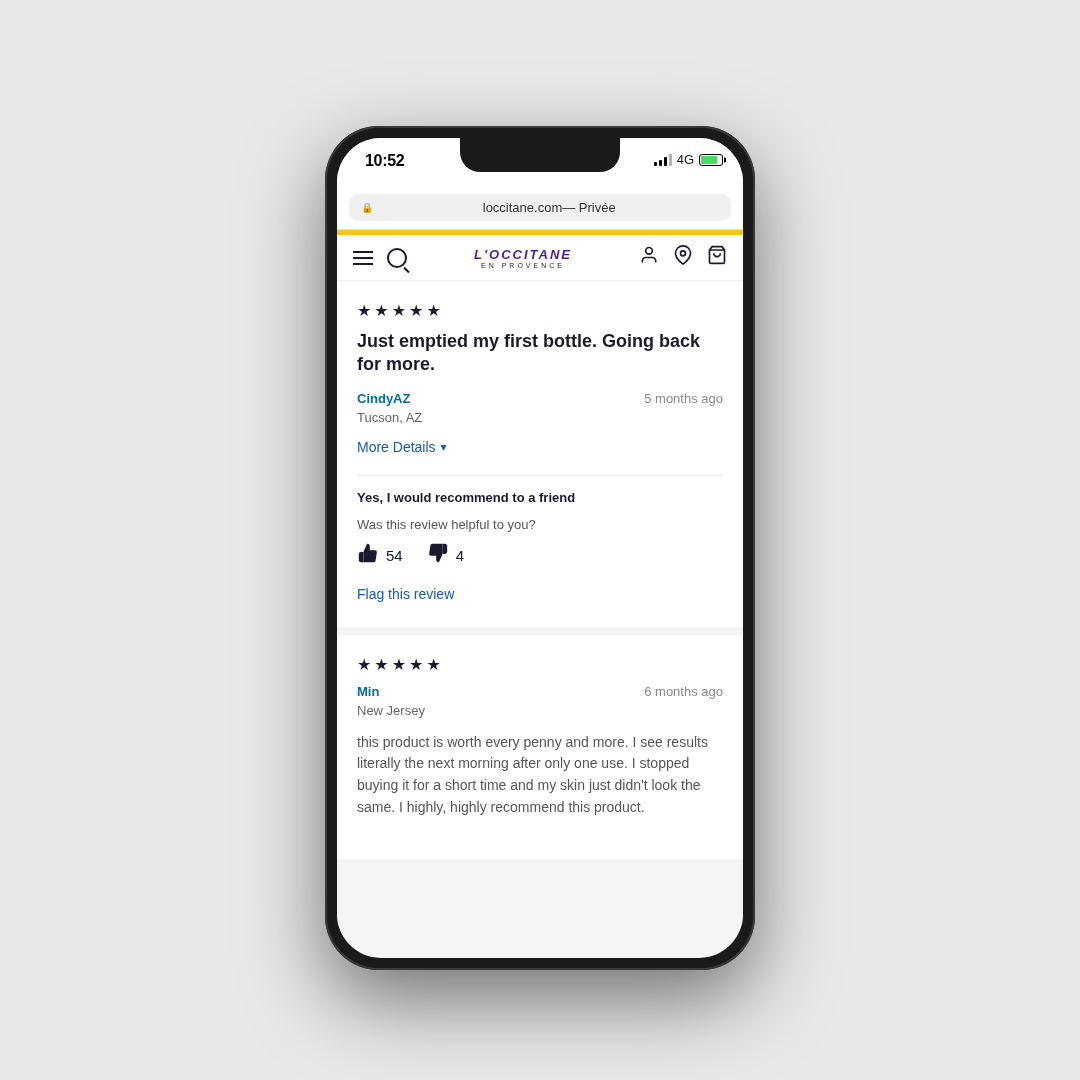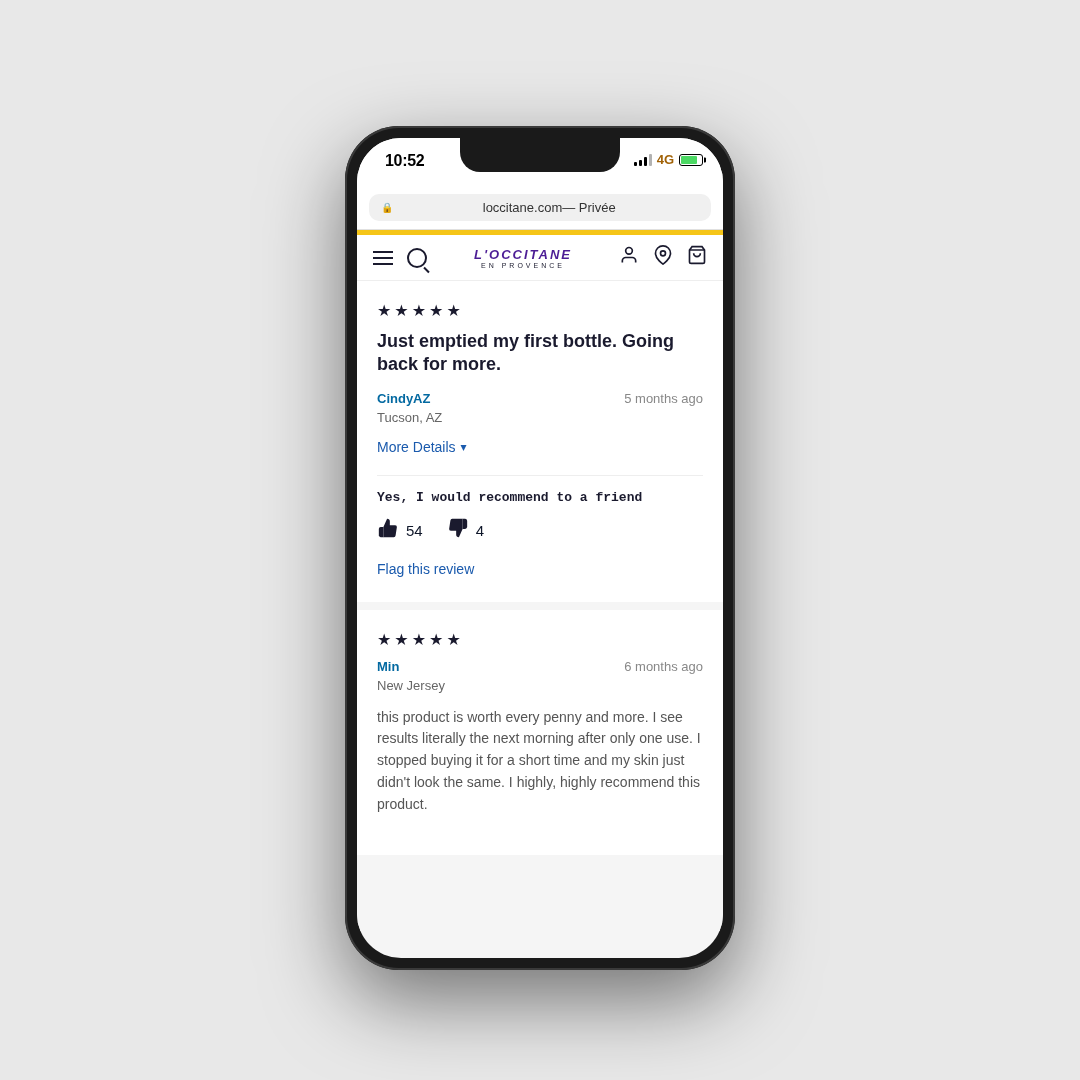--- a/index.html
+++ b/index.html
@@ -6,21 +6,21 @@
     body {
       background: #e8e8e8;
       display: flex;
       justify-content: center;
       align-items: center;
       min-height: 100vh;
       font-family: -apple-system, BlinkMacSystemFont, 'Helvetica Neue', Arial, sans-serif;
     }
 
     .phone-frame {
-      width: 390px;
+      width: 430px;
       height: 844px;
       background: #1a1a1a;
       border-radius: 54px;
       position: relative;
       box-shadow: 0 30px 80px rgba(0,0,0,0.5), inset 0 0 0 2px #3a3a3a;
       overflow: hidden;
       margin-top: 16px;
     }
 
     .phone-screen {
@@ -88,22 +88,22 @@
       border-radius: 1px;
     }
 
     .signal-bar:nth-child(1) { height: 4px; }
     .signal-bar:nth-child(2) { height: 6px; }
     .signal-bar:nth-child(3) { height: 9px; }
     .signal-bar:nth-child(4) { height: 12px; opacity: 0.3; }
 
     .status-4g {
       font-size: 13px;
-      font-weight: 700;
-      color: #a16207;
+      font-weight: 400;
+      color: #0f172a;
     }
 
     .battery {
       width: 24px;
       height: 12px;
       border: 1.5px solid #000;
       border-radius: 3px;
       position: relative;
       display: flex;
       align-items: center;
@@ -322,21 +322,20 @@
       height: 1px;
       background: #eee;
       margin-bottom: 14px;
     }
 
     .recommend-text {
       font-size: 13px;
       font-weight: 600;
       color: #1a1a2e;
       margin-bottom: 12px;
-      font-family: Liberation Mono, monospace;
     }
 
     .helpful-question {
       font-size: 13px;
       color: #555;
       margin-bottom: 10px;
     }
 
     .helpful-row {
       display: flex;
@@ -467,20 +466,21 @@
 
         <div class="more-details">
           <span>More Details</span>
           <span class="chevron-down">▾</span>
         </div>
 
         <div class="divider"></div>
 
         <div class="recommend-text">Yes, I would recommend to a friend</div>
 
+        <div class="helpful-question">Was this review helpful to you?</div>
 
         <div class="helpful-row">
           <div class="helpful-btn">
             <span class="thumb-icon">
               <svg width="22" height="22" viewBox="0 0 24 24" fill="#1a1a2e">
                 <path d="M14 9V5a3 3 0 0 0-3-3l-4 9v11h11.28a2 2 0 0 0 2-1.7l1.38-9a2 2 0 0 0-2-2.3H14z"></path>
                 <path d="M7 22H4a2 2 0 0 1-2-2v-7a2 2 0 0 1 2-2h3" fill="#1a1a2e"></path>
               </svg>
             </span>
             <span class="helpful-count">54</span>

